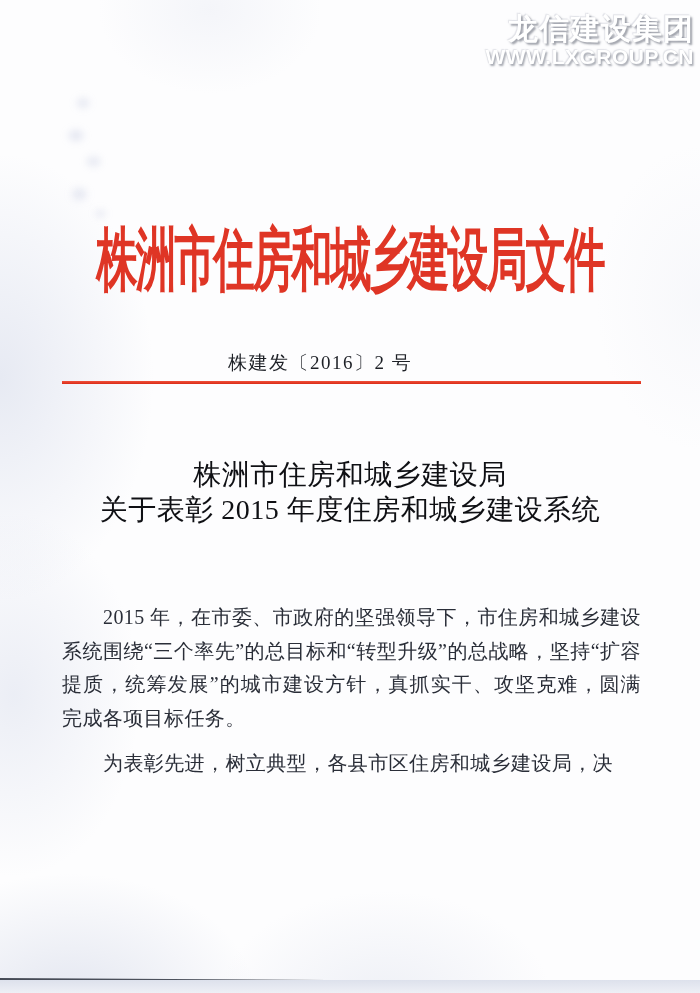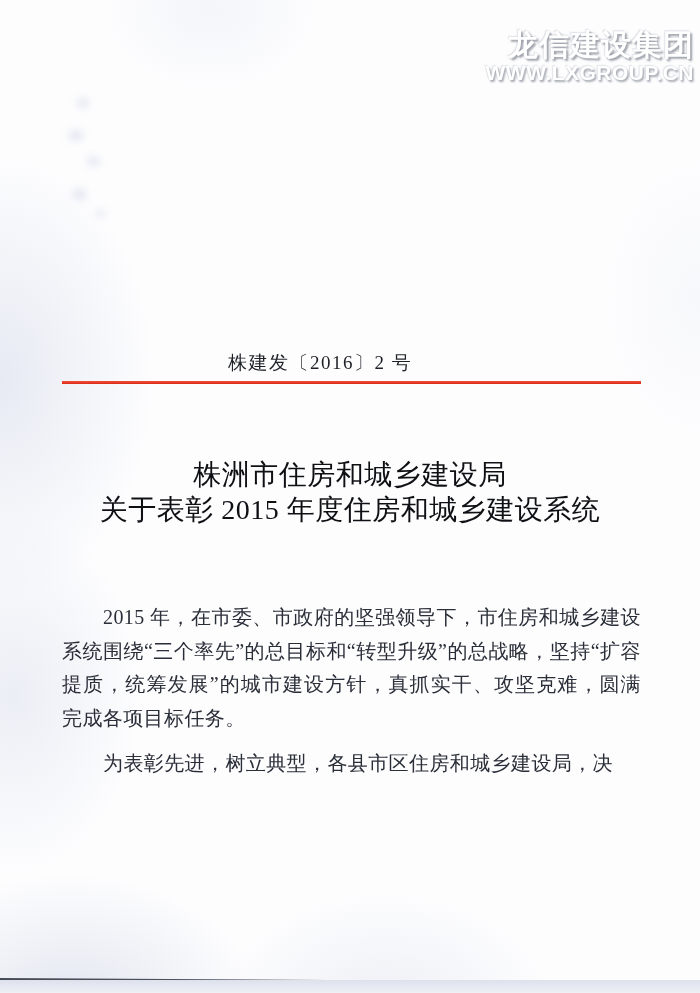--- a/index.html
+++ b/index.html
@@ -39,21 +39,21 @@
     filter: blur(3px);
     background:
       radial-gradient(14px 12px at 30% 10%, rgba(150,160,200,0.25), rgba(150,160,200,0) 70%),
       radial-gradient(16px 13px at 20% 35%, rgba(150,160,200,0.28), rgba(150,160,200,0) 70%),
       radial-gradient(15px 12px at 45% 55%, rgba(150,160,200,0.25), rgba(150,160,200,0) 70%),
       radial-gradient(16px 14px at 25% 80%, rgba(150,160,200,0.26), rgba(150,160,200,0) 70%),
       radial-gradient(12px 10px at 55% 95%, rgba(150,160,200,0.20), rgba(150,160,200,0) 70%);
   }
   .watermark {
     position: absolute;
-    top: 28px;
+    top: 12px;
     right: 6px;
     text-align: right;
     font-family: "Liberation Sans", "DejaVu Sans", sans-serif;
     font-weight: bold;
     color: #ffffff;
     line-height: 1.1;
   }
   .wm-company {
     font-size: 30px;
     letter-spacing: 1px;
@@ -158,20 +158,23 @@
 
   <div class="scan-texture"></div>
 
   <div class="bleed-smudges"></div>
 
   <div class="watermark">
     <div class="wm-company">龙信建设集团</div>
     <div class="wm-url">WWW.LXGROUP.CN</div>
   </div>
 
+  <div class="red-title-wrap">
+    <div class="red-title">株洲市住房和城乡建设局文件</div>
+  </div>
 
   <div class="doc-number">株建发〔2016〕2 号</div>
 
   <div class="red-rule"></div>
 
   <div class="doc-title">
     <div>株洲市住房和城乡建设局</div>
     <div>关于表彰 2015 年度住房和城乡建设系统</div>
   </div>
 

